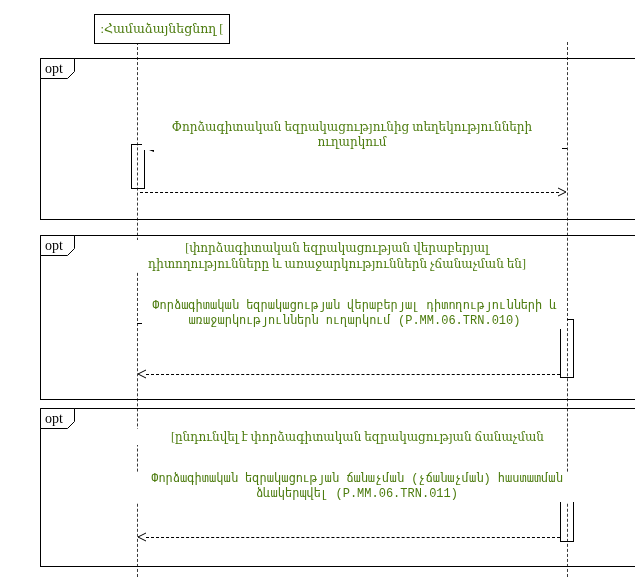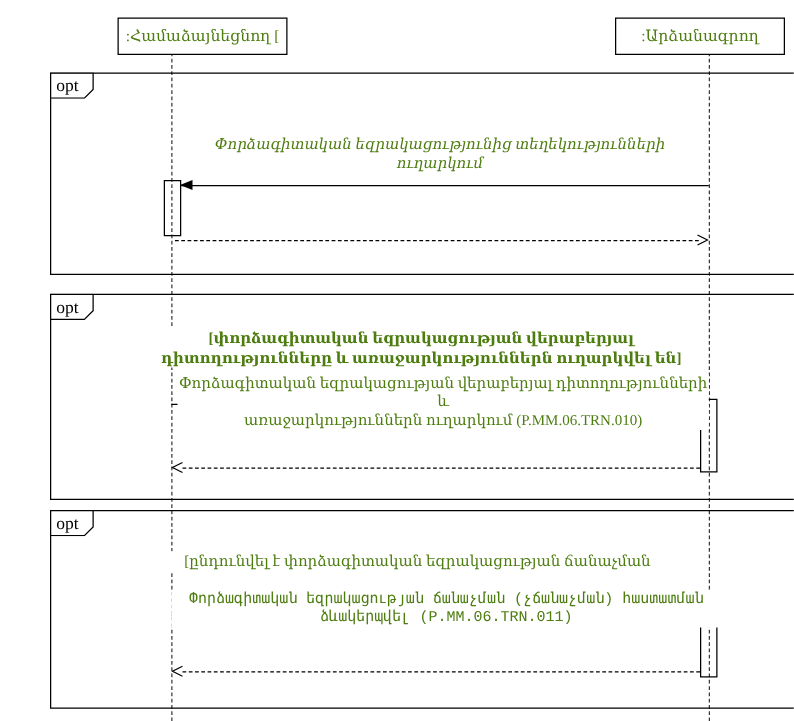--- a/index.html
+++ b/index.html
@@ -32,80 +32,77 @@
 <body>
 
 <div id="stage">
 
   <div class="lifeline" style="left:105px;"></div>
   <div class="lifeline" style="left:535px;"></div>
 
   <div class="actor-box" style="left:62px;top:14px;">
     <span>:Համաձայնեցնող  [</span>
   </div>
-  <div class="actor-box" style="left:460px;top:14px;">
-    <span>:Արձանագրող</span>
-  </div>
 
   <div class="frame" style="top:58px;height:160px;"></div>
   <svg class="opt-tag" style="left:8px;top:58px;" width="38" height="21" viewBox="0 0 38 21">
     <path d="M0.5,0.5 H34.5 V13.5 L27.5,20.5 H0.5 Z" fill="#fff" stroke="#000"></path>
     <text x="5" y="15">opt</text>
   </svg>
 
   <div class="act" style="left:99px;top:144px;height:43px;"></div>
   <div class="sline" style="left:112px;top:148px;width:423px;"></div>
   <div class="ah-left" style="left:112px;top:144px;"></div>
   <div class="dline" style="left:108px;top:192px;width:419px;"></div>
   <svg class="oah" style="left:525px;top:187px;" width="10" height="10" viewBox="0 0 10 10">
     <path d="M1,1 L9,5 L1,9" fill="none" stroke="#000" stroke-width="1"></path>
   </svg>
 
-  <div class="txt msg" style="left:110px;top:108px;width:420px;font-style:italic;">
+  <div class="txt msg" style="left:110px;top:120px;width:420px;">
     <div>Փորձագիտական եզրակացությունից տեղեկությունների ուղարկում</div>
   </div>
 
   <div class="frame" style="top:235px;height:163px;"></div>
   <svg class="opt-tag" style="left:8px;top:235px;" width="38" height="21" viewBox="0 0 38 21">
     <path d="M0.5,0.5 H34.5 V13.5 L27.5,20.5 H0.5 Z" fill="#fff" stroke="#000"></path>
     <text x="5" y="15">opt</text>
   </svg>
 
   <div class="act" style="left:528px;top:319px;height:57px;"></div>
   <div class="sline" style="left:105px;top:323px;width:414px;"></div>
   <div class="ah-right" style="left:518px;top:319px;"></div>
   <div class="dline" style="left:114px;top:374px;width:414px;"></div>
   <svg class="oah" style="left:105px;top:369px;" width="10" height="10" viewBox="0 0 10 10">
     <path d="M9,1 L1,5 L9,9" fill="none" stroke="#000" stroke-width="1"></path>
   </svg>
 
-  <div class="txt guard" style="left:90px;top:262px;width:430px;font-weight:bold;">
+  <div class="txt guard" style="left:90px;top:240px;width:430px;">
     <div>[փորձագիտական եզրակացության վերաբերյալ</div>
-    <div>դիտողությունները և առաջարկություններն ուղարկվել են]</div>
+    <div>դիտողությունները և առաջարկություններն չճանաչման են]</div>
   </div>
-  <div class="txt msg" style="left:110px;top:299px;width:425px;">
+  <div class="txt msg" style="left:110px;top:299px;width:425px;font-family:Liberation Mono, monospace;">
     <div>Փորձագիտական եզրակացության վերաբերյալ դիտողությունների և</div>
     <div>առաջարկություններն ուղարկում (P.MM.06.TRN.010)</div>
   </div>
 
   <div class="frame" style="top:408px;height:157px;"></div>
   <svg class="opt-tag" style="left:8px;top:408px;" width="38" height="21" viewBox="0 0 38 21">
     <path d="M0.5,0.5 H34.5 V13.5 L27.5,20.5 H0.5 Z" fill="#fff" stroke="#000"></path>
     <text x="5" y="15">opt</text>
   </svg>
 
   <div class="act" style="left:528px;top:489px;height:51px;"></div>
   <div class="sline" style="left:105px;top:492px;width:414px;"></div>
   <div class="ah-right" style="left:518px;top:488px;"></div>
   <div class="dline" style="left:114px;top:537px;width:414px;"></div>
   <svg class="oah" style="left:105px;top:532px;" width="10" height="10" viewBox="0 0 10 10">
     <path d="M9,1 L1,5 L9,9" fill="none" stroke="#000" stroke-width="1"></path>
   </svg>
 
-  <div class="txt guard" style="left:92px;top:441px;width:420px;">
+  <div class="txt guard" style="left:92px;top:429px;width:420px;text-align:right;">
     <div>[ընդունվել է փորձագիտական եզրակացության ճանաչման</div>
   </div>
   <div class="txt msg" style="left:105px;top:472px;width:440px;font-family:Liberation Mono, monospace;">
     <div>Փորձագիտական եզրակացության ճանաչման (չճանաչման) հաստատման</div>
     <div>ձևակերպվել (P.MM.06.TRN.011)</div>
   </div>
 
 </div>
 
 </body></html>

